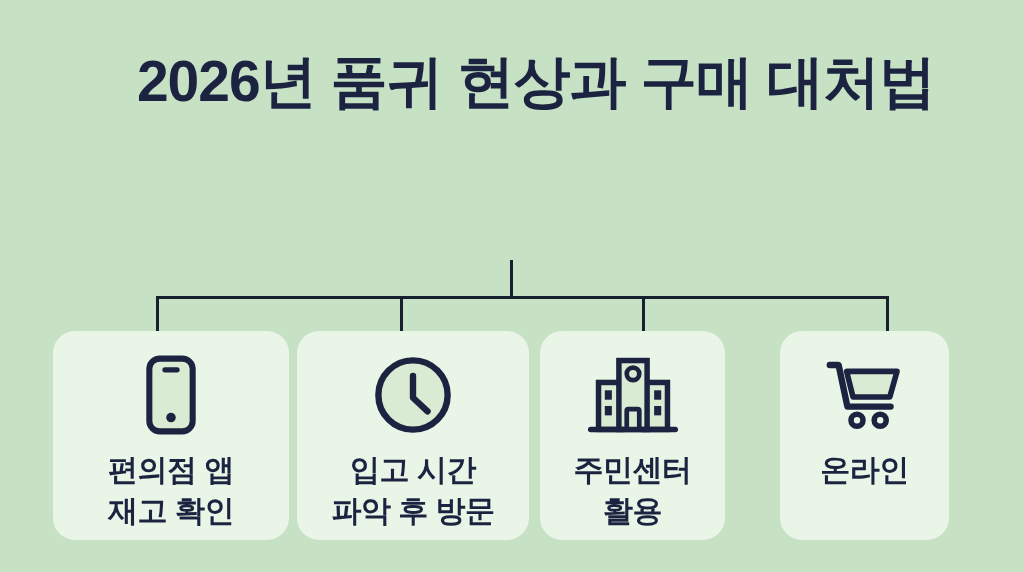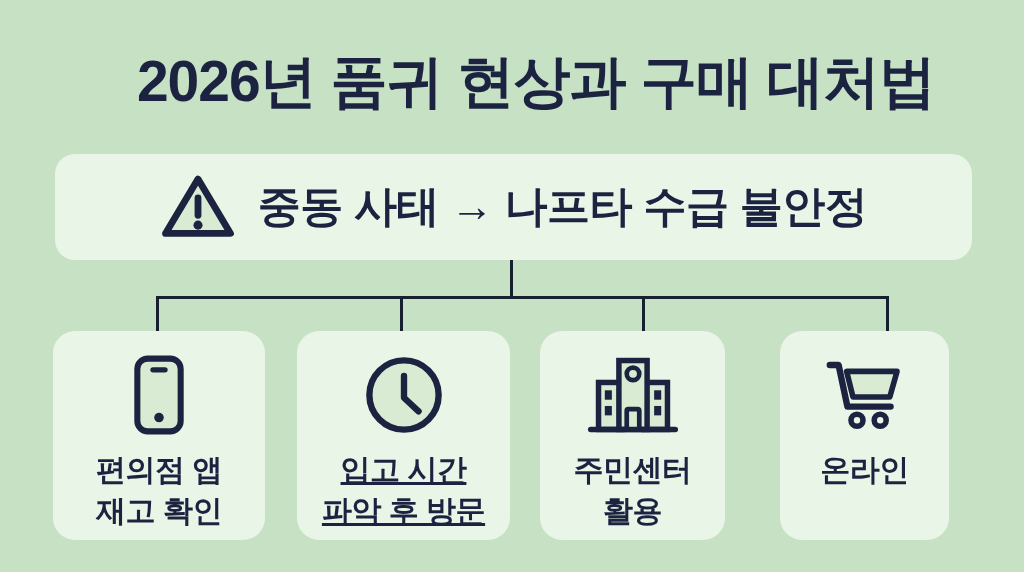--- a/index.html
+++ b/index.html
@@ -63,22 +63,22 @@
   .card{
     position:absolute;
     top:331px;height:209px;
     background:var(--panel);
     border-radius:22px;
     display:flex;
     flex-direction:column;
     align-items:center;
     padding-top:18px;
   }
-  .card-1{left:53px;width:212px;}
-  .card-2{left:297px;width:213px;text-decoration:underline;}
+  .card-1{left:53px;width:236px;}
+  .card-2{left:297px;width:232px;}
   .card-3{left:540px;width:185px;}
   .card-4{left:780px;width:169px;}
 
   .icon-wrap{
     height:92px;
     display:flex;
     align-items:center;
     justify-content:center;
   }
   .icon-wrap svg{display:block;}
@@ -98,30 +98,20 @@
   .pale{fill:var(--icon-fill);stroke:var(--ink);}
   .ink-fill{fill:var(--ink);stroke:none;}
 </style>
 </head>
 <body>
 
 <div class="canvas">
 
   <div class="title">2026년 품귀 현상과 구매 대처법</div>
 
-  <div class="banner">
-    <span>
-      <svg class="warn-svg" viewBox="0 0 100 90">
-        <polygon class="pale" points="50,8 93,80 7,80" stroke-width="9" stroke-linejoin="round"></polygon>
-        <line class="ink-stroke" x1="50" y1="33" x2="50" y2="56" stroke-width="9" stroke-linecap="round"></line>
-        <circle class="ink-fill" cx="50" cy="69" r="6"></circle>
-      </svg>
-    </span>
-    <span class="banner-text">중동 사태 → 나프타 수급 불안정</span>
-  </div>
 
   <div class="connector stub"></div>
   <div class="connector hbar"></div>
   <div class="connector drop drop-1"></div>
   <div class="connector drop drop-2"></div>
   <div class="connector drop drop-3"></div>
   <div class="connector drop drop-4"></div>
 
   <div class="card card-1">
     <div class="icon-wrap">

